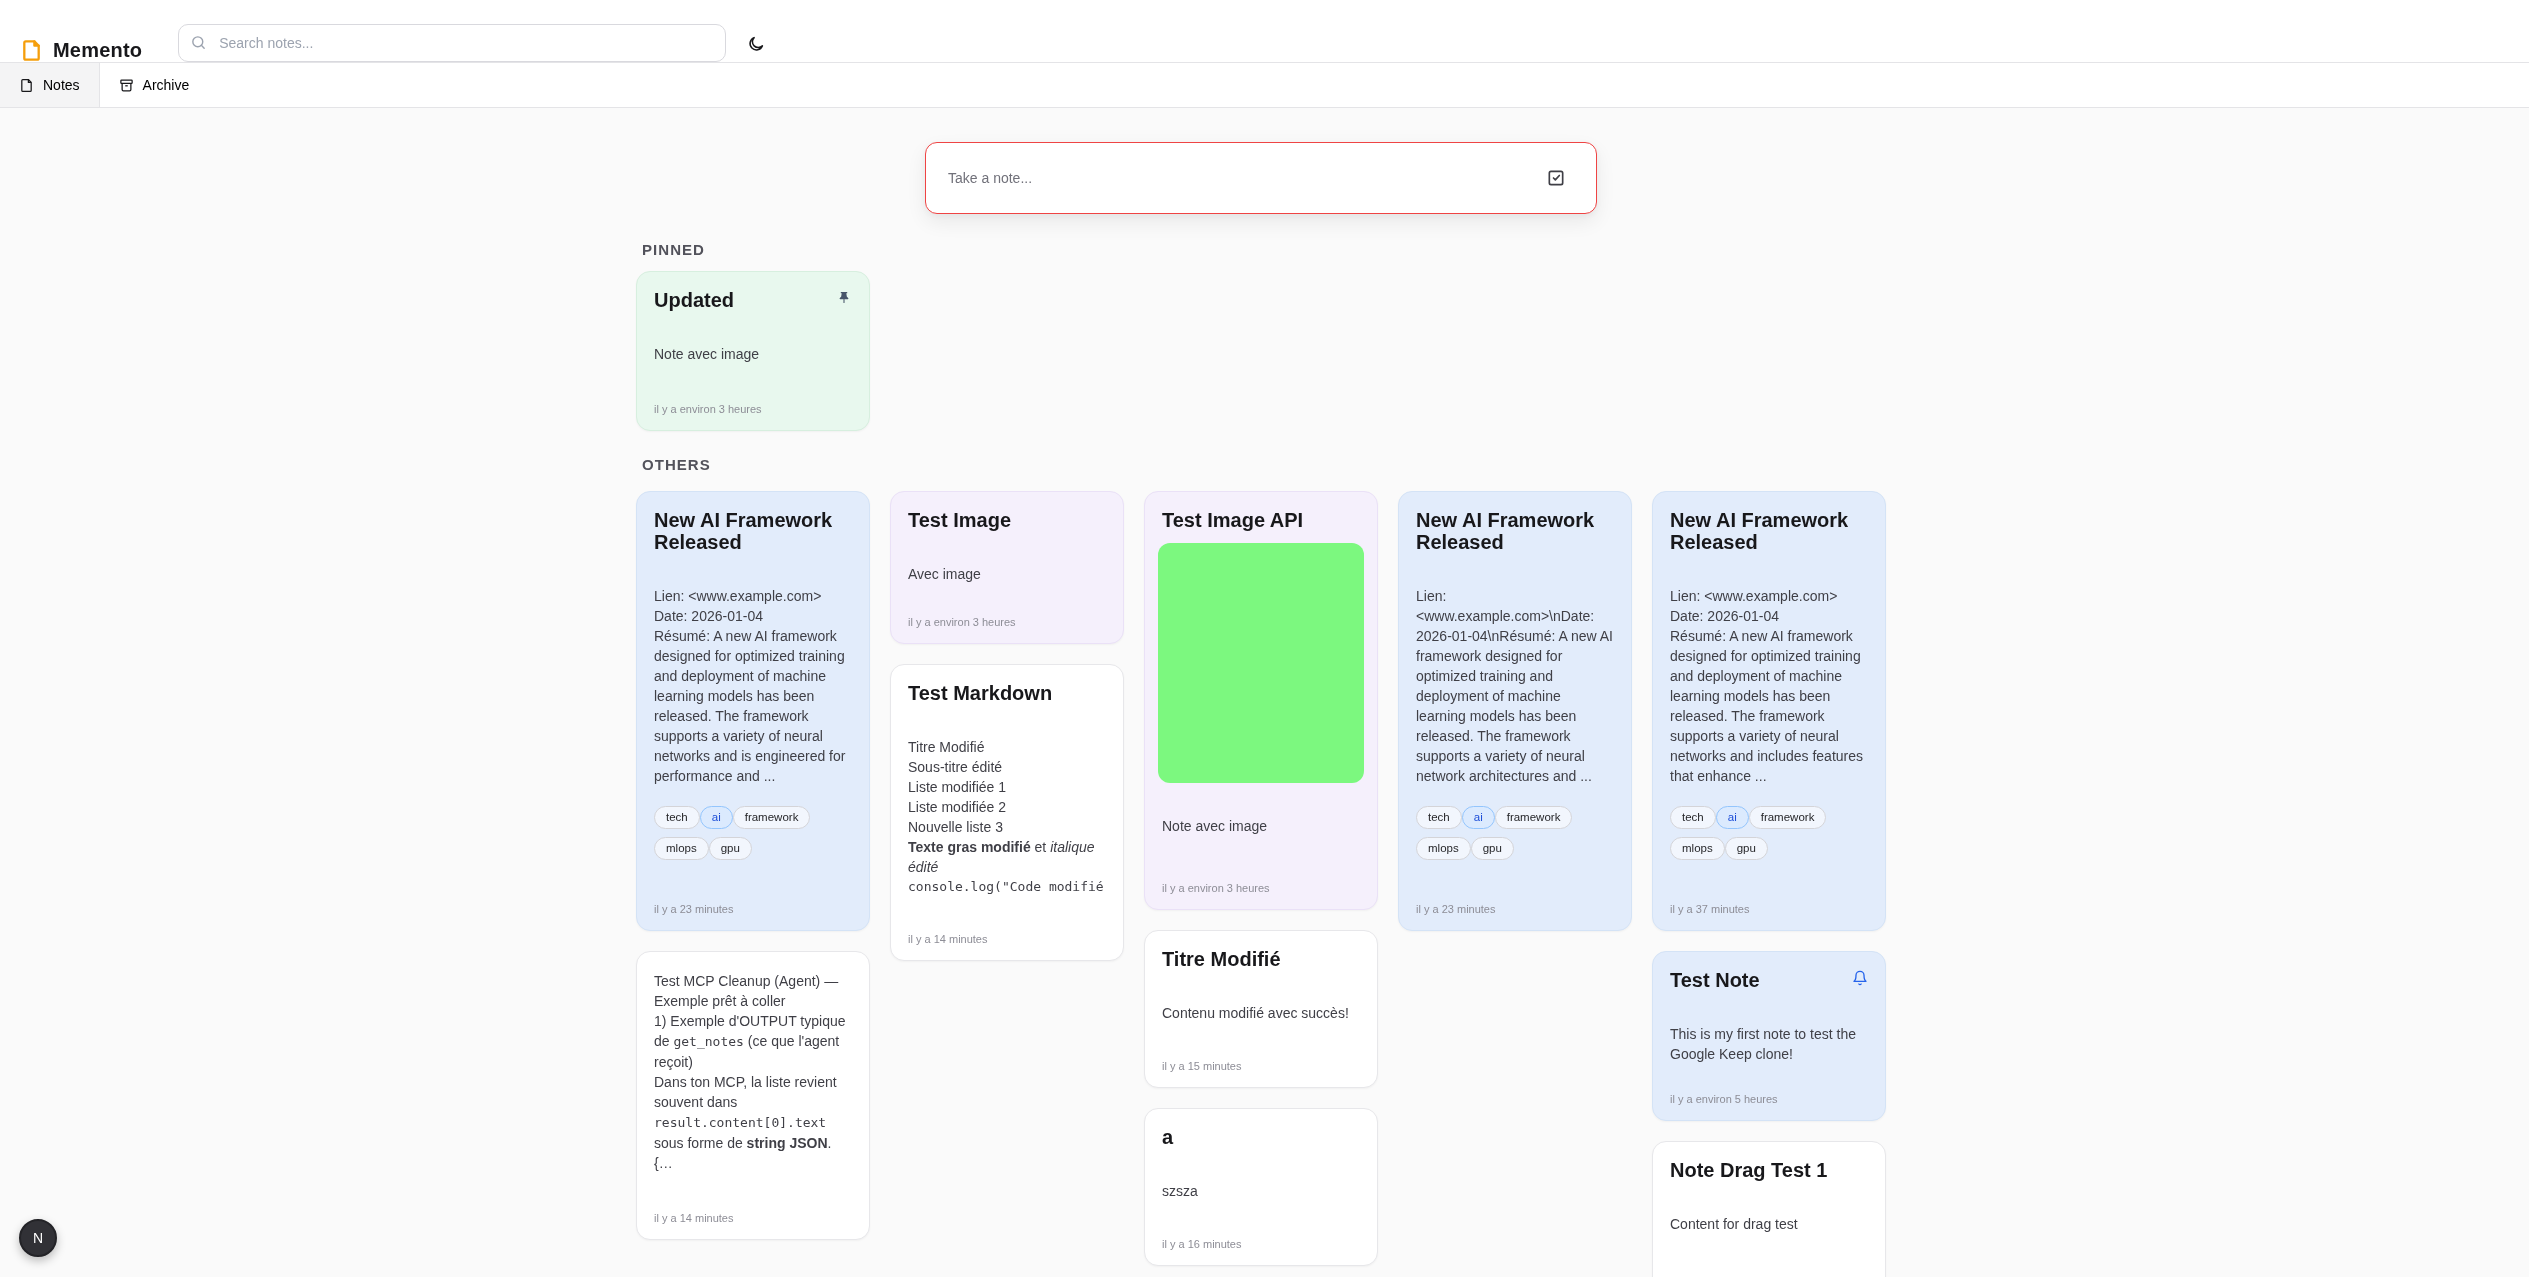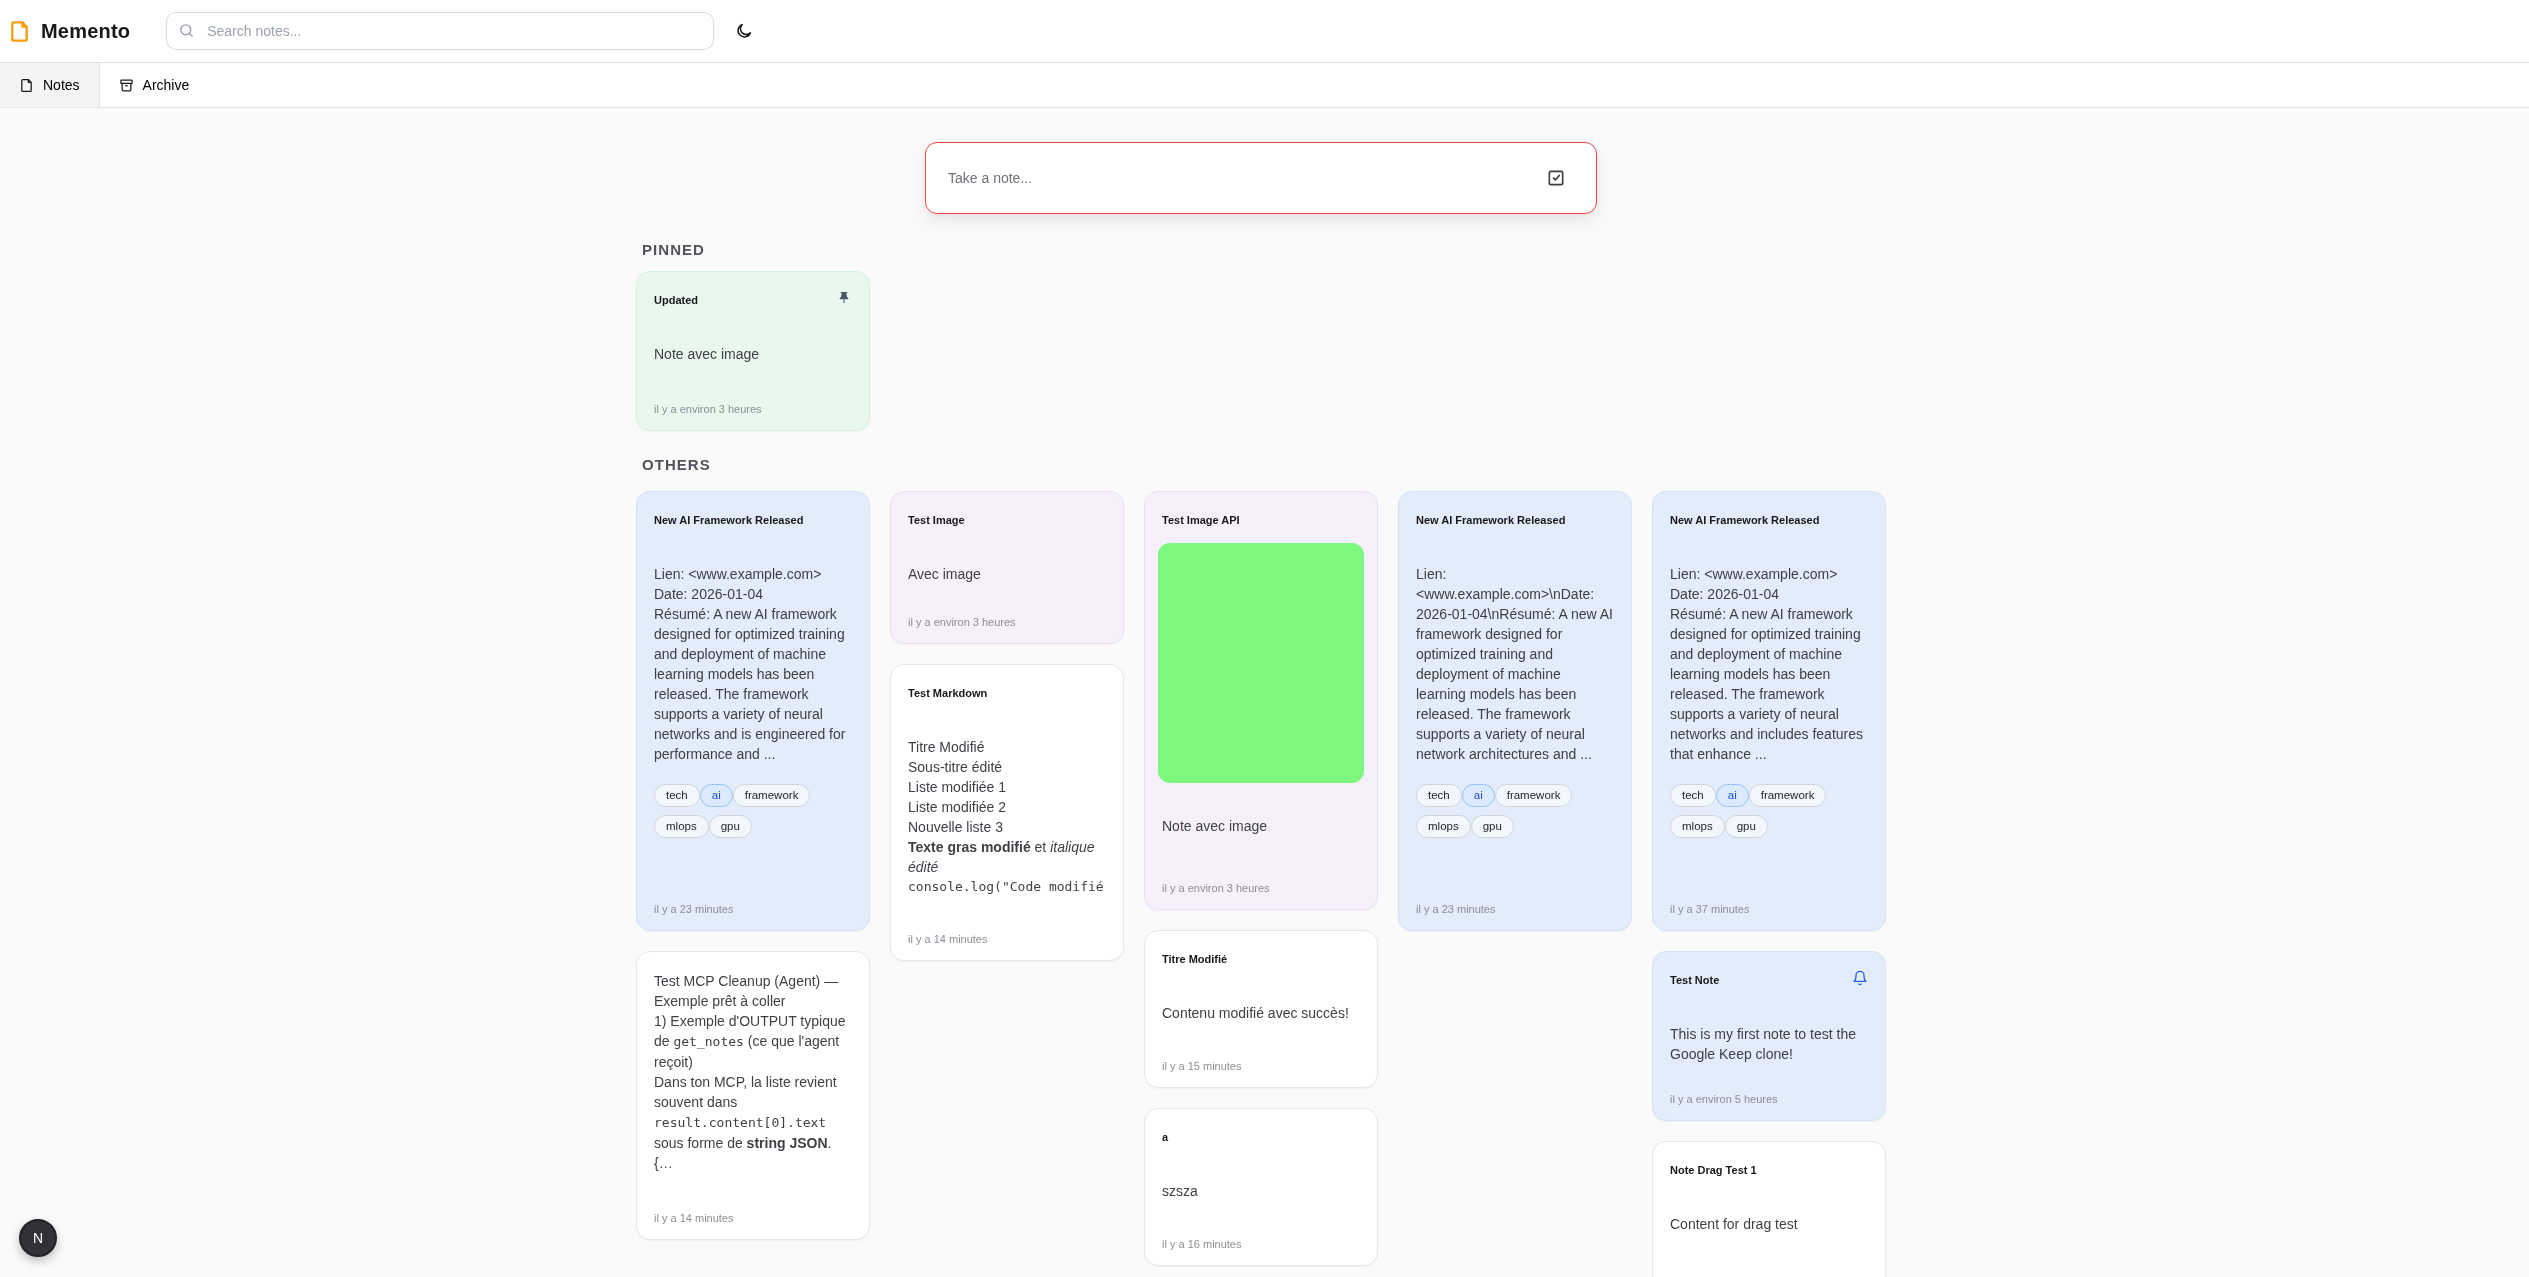--- a/index.html
+++ b/index.html
@@ -5,21 +5,21 @@
   * { margin:0; padding:0; box-sizing:border-box; }
   html,body { width:2529px; height:1277px; overflow:hidden; }
   body {
     font-family:"Liberation Sans","DejaVu Sans",sans-serif;
     background:#fafafa; color:#18181b;
     position:relative;
   }
   
   .header {
     height:63px; background:#ffffff; border-bottom:1px solid #e4e4e7;
-    display:flex; align-items:center; padding:0 8px;
+    display:flex; align-items:flex-end; padding:0 20px;
   }
   .logo { display:flex; align-items:center; gap:10px; }
   .logo .app-name { font-size:20px; font-weight:bold; letter-spacing:.2px; }
   .search-wrap {
     position:relative; margin-left:36px; width:548px;
   }
   .search-wrap input {
     width:100%; height:38px; border:1px solid #d9d9de; border-radius:10px;
     background:#fff; padding:0 14px 0 40px; font-size:14px; color:#18181b;
     font-family:inherit; outline:none;
@@ -58,21 +58,21 @@
   
   .card {
     width:234px; border-radius:14px; border:1px solid #e7e7ea; background:#fff;
     padding:17px 17px 15px; display:flex; flex-direction:column;
     box-shadow:0 1px 2px rgba(0,0,0,.04); overflow:hidden; cursor:pointer;
   }
   .bg-green  { background:#e8f8ee; border-color:#d7efdf; }
   .bg-blue   { background:#e2ecfb; border-color:#d4e3f6; }
   .bg-purple { background:#f5f0fc; border-color:#eae1f7; }
   .card-top { display:flex; align-items:flex-start; justify-content:space-between; }
-  .card-title { font-size:11px; font-weight:700; line-height:22px; color:#18181b; }
+  .card-title { font-size:20px; font-weight:700; line-height:22px; color:#18181b; }
   .card-body {
     margin-top:33px; font-size:14px; line-height:20px; color:#3f3f46; white-space:pre-line;
     word-wrap:break-word;
   }
   .card-body.no-title { margin-top:2px; }
   .seg-code { font-family:"DejaVu Sans Mono",monospace; font-size:13px; }
   .seg-bold { font-weight:bold; }
   .seg-italic { font-style:italic; }
   .code-line { display:block; white-space:nowrap; overflow:hidden; }
   .tags { margin-top:20px; display:flex; flex-wrap:wrap; gap:8px 0; }

